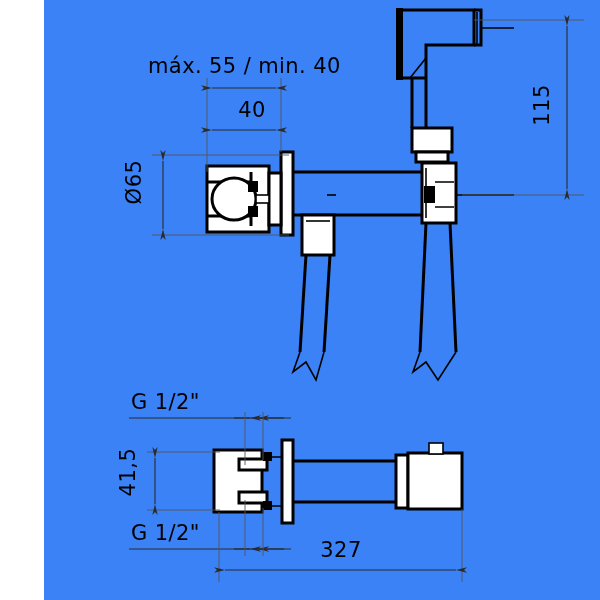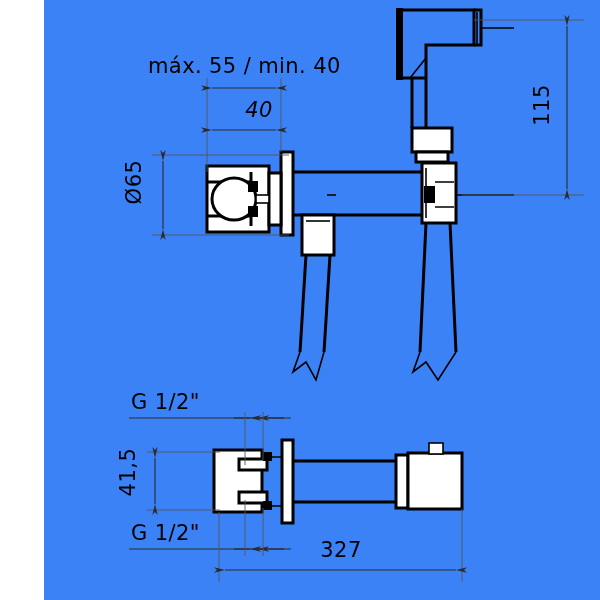--- a/index.html
+++ b/index.html
@@ -223,21 +223,21 @@
       <line class="extline" x1="175" y1="512" x2="175" y2="582"></line>
       <line class="extline" x1="418" y1="509" x2="418" y2="582"></line>
       <line class="dimline" x1="181" y1="570" x2="412" y2="570" marker-start="url(#arrL)" marker-end="url(#arrR)"></line>
     </g>
   </svg>
 
   <div style="position:absolute; left:104px; top:54px;">
     <span class="labeltext" style="font-size:21px;">máx. 55 / min. 40</span>
   </div>
 
-  <div style="position:absolute; left:192px; top:98px; width:46px; text-align:center;font-style:italic;">
+  <div style="position:absolute; left:185px; top:98px; width:46px; text-align:center;">
     <span class="dimtext">40</span>
   </div>
 
   <div style="position:absolute; left:60px; top:170px; width:60px; text-align:center;
               transform-origin:center center; transform:rotate(-90deg);">
     <span class="dimtext">Ø65</span>
   </div>
 
   <div style="position:absolute; left:468px; top:93px; width:60px; text-align:center;
               transform-origin:center center; transform:rotate(-90deg);">

